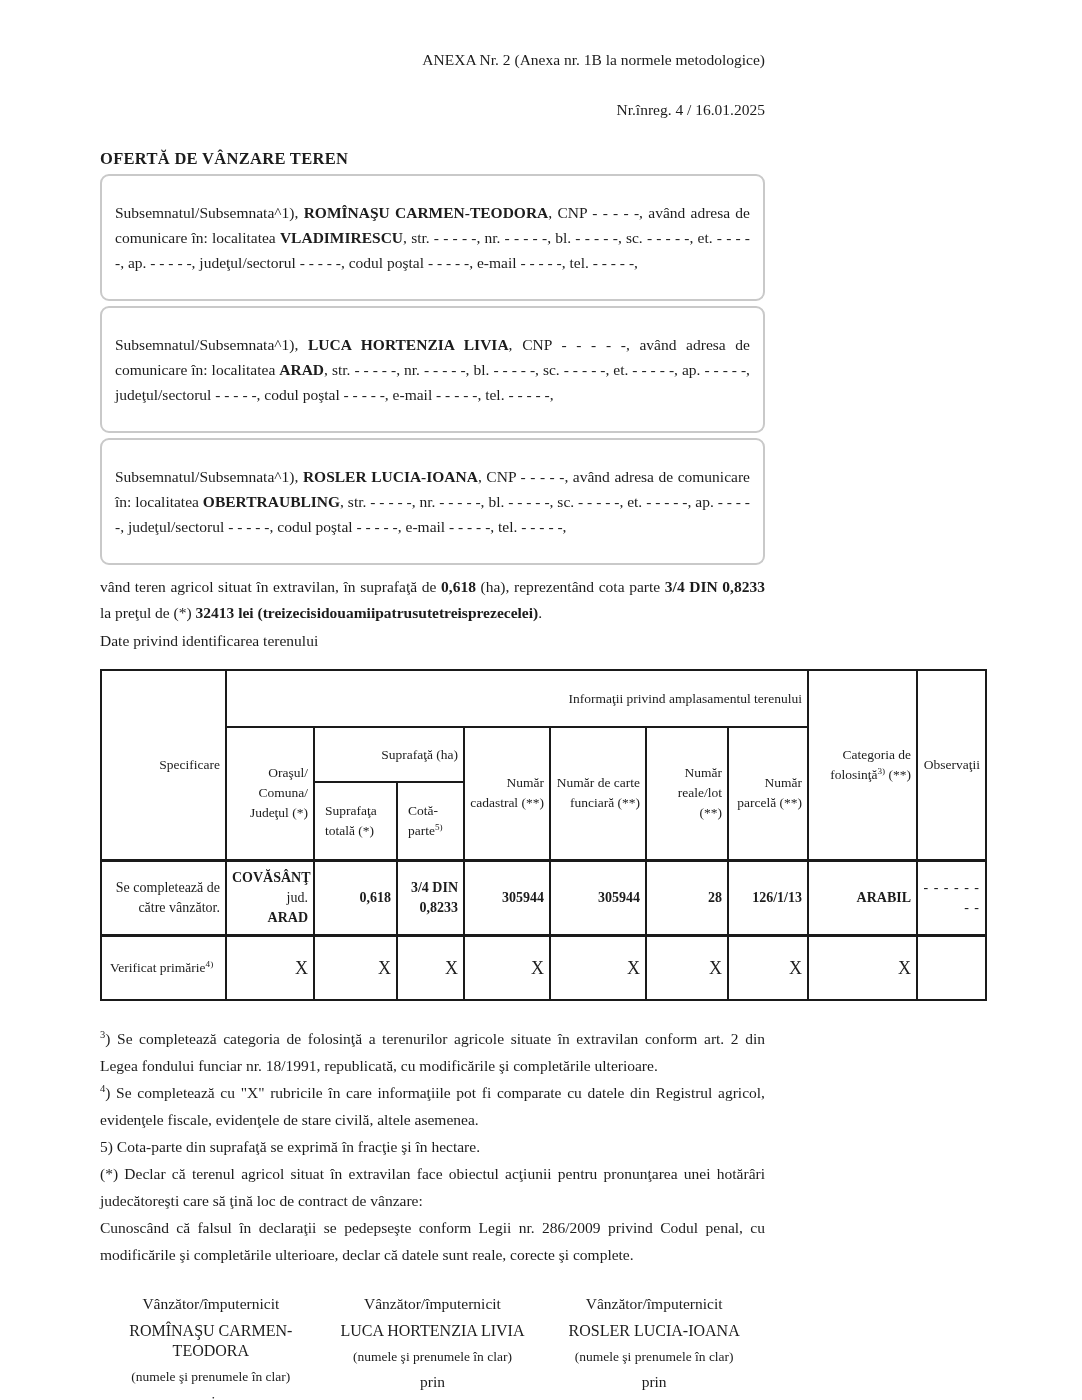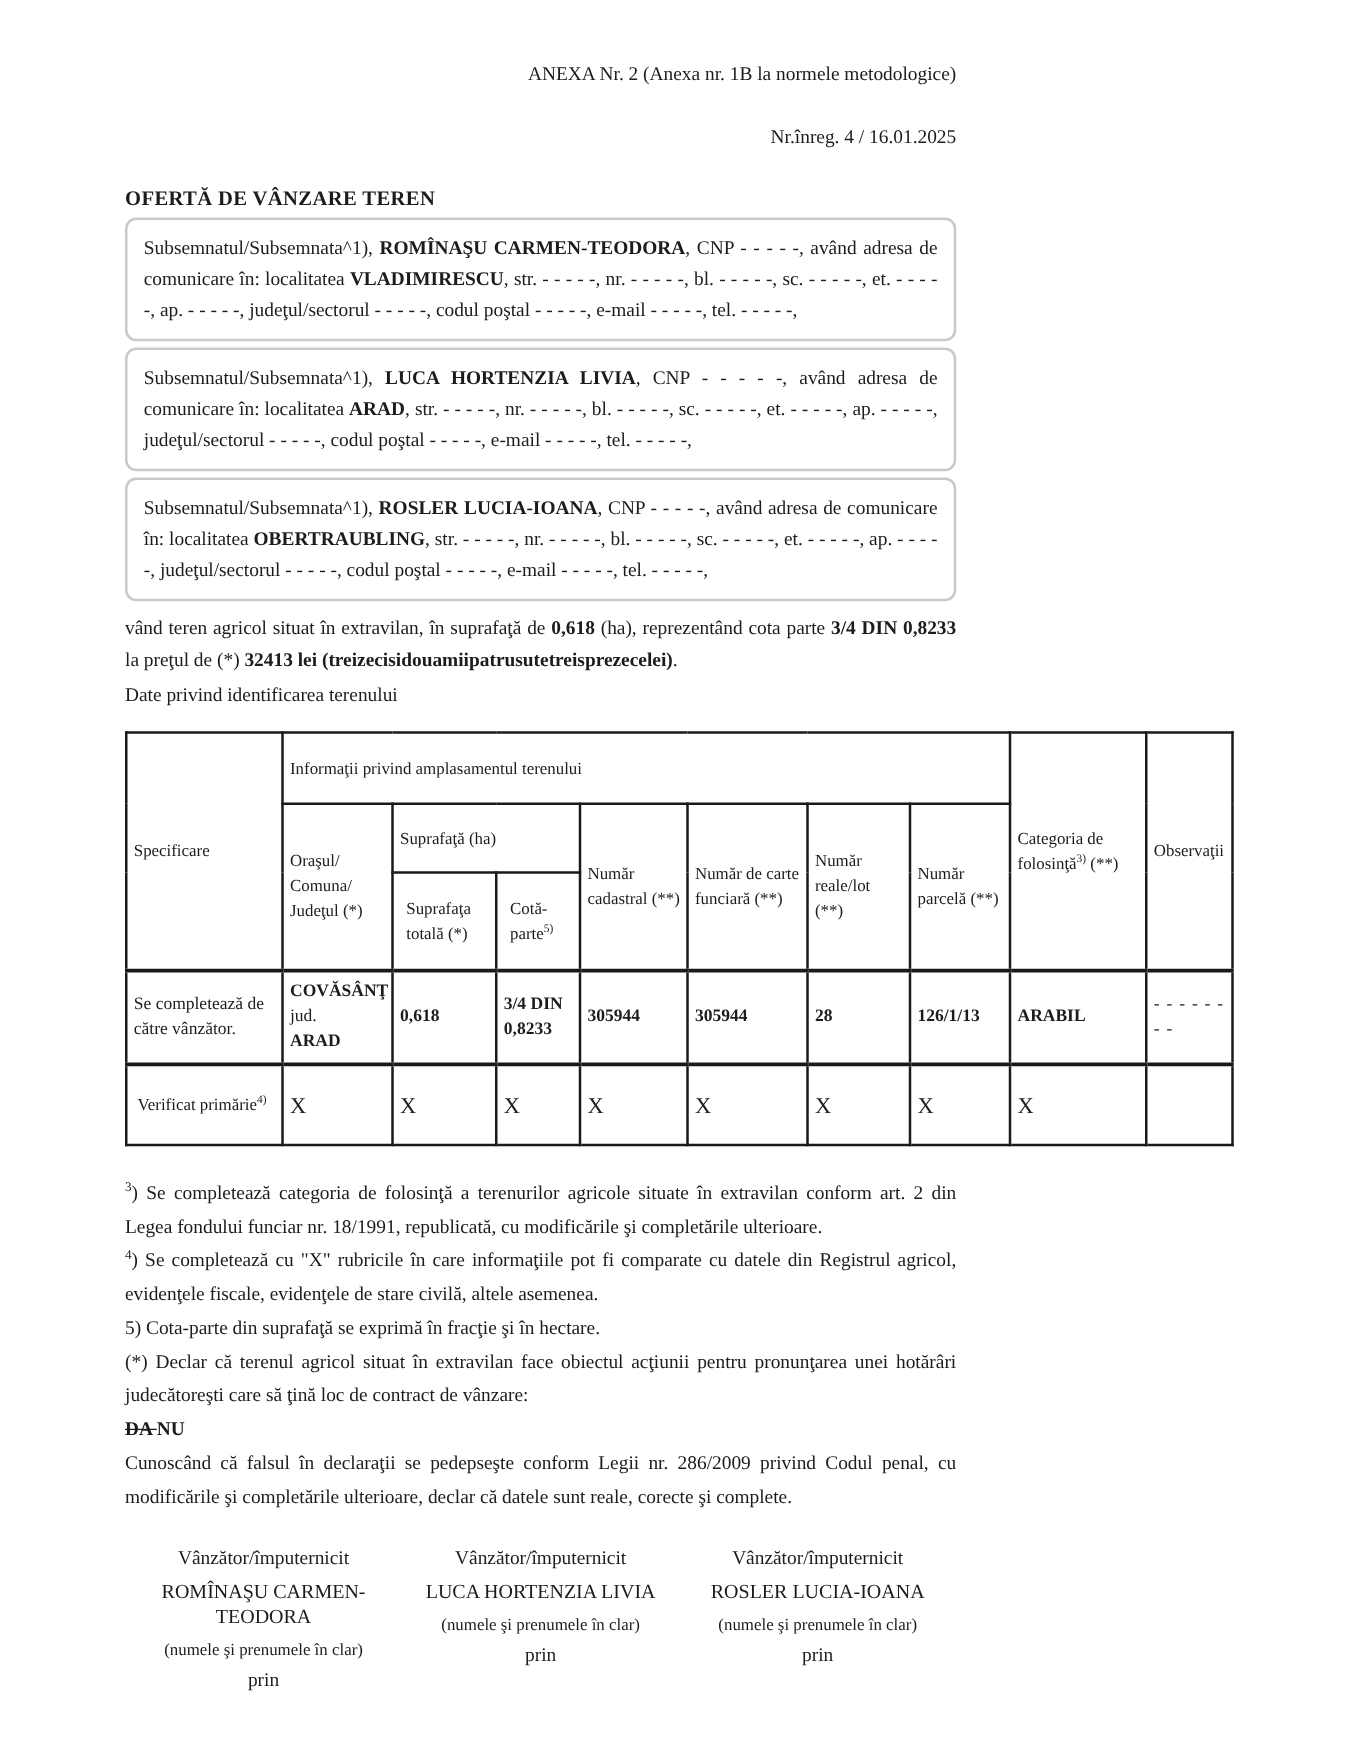--- a/index.html
+++ b/index.html
@@ -30,21 +30,21 @@
   }
   .doc-title {
     font-weight: bold;
     font-size: 16.5px;
     letter-spacing: 0.3px;
     margin-top: 29px;
   }
   .declarant-box {
     border: 2px solid #c9c9c9;
     border-radius: 9px;
-    padding: 10px 13px;
+    padding: 24px 13px;
     margin-top: 5px;
     font-size: 15.5px;
     line-height: 25px;
     text-align: justify;
   }
   .declarant-box:first-of-type { margin-top: 22px; }
   .para {
     font-size: 15.5px;
     line-height: 26px;
   }
@@ -58,21 +58,21 @@
   sup { font-size: 0.68em; vertical-align: super; line-height: 0; }
 
   table.land-table {
     border-collapse: collapse;
     table-layout: fixed;
     width: 885px;
     margin-top: 15px;
   }
   table.land-table td {
     border: 2px solid #1a1a1a;
-    text-align: left;
+    text-align: right;
     vertical-align: middle;
     font-size: 13.5px;
     line-height: 20px;
     padding: 3px 5px;
     overflow: hidden;
   }
   table.land-table td.left-pad {
     text-align: left;
     padding-left: 10px;
     margin-left: 44px;
@@ -182,21 +182,20 @@
       <td></td>
     </tr>
   </tbody>
     </table>
 
   <div class="footnotes">
     <div class="footnote"><sup>3</sup><span>) Se completează categoria de folosinţă a terenurilor agricole situate în extravilan conform art. 2 din Legea fondului funciar nr. 18/1991, republicată, cu modificările şi completările ulterioare.</span></div>
     <div class="footnote"><sup>4</sup><span>) Se completează cu "X" rubricile în care informaţiile pot fi comparate cu datele din Registrul agricol, evidenţele fiscale, evidenţele de stare civilă, altele asemenea.</span></div>
     <div class="footnote">5) Cota-parte din suprafaţă se exprimă în fracţie şi în hectare.</div>
     <div class="footnote">(*) Declar că terenul agricol situat în extravilan face obiectul acţiunii pentru pronunţarea unei hotărâri judecătoreşti care să ţină loc de contract de vânzare:</div>
-    <div class="da-nu"><span class="b strike">DA </span><span class="b"> NU</span></div>
     <div class="footnote">Cunoscând că falsul în declaraţii se pedepseşte conform Legii nr. 286/2009 privind Codul penal, cu modificările şi completările ulterioare, declar că datele sunt reale, corecte şi complete.</div>
   </div>
 
   <div class="signatures">
     <div class="sig-col">
       <div class="sig-role">Vânzător/împuternicit</div>
       <div class="sig-name">ROMÎNAŞU CARMEN-TEODORA</div>
       <div class="sig-note">(numele şi prenumele în clar)</div>
       <div class="sig-prin">prin</div>
     </div>

